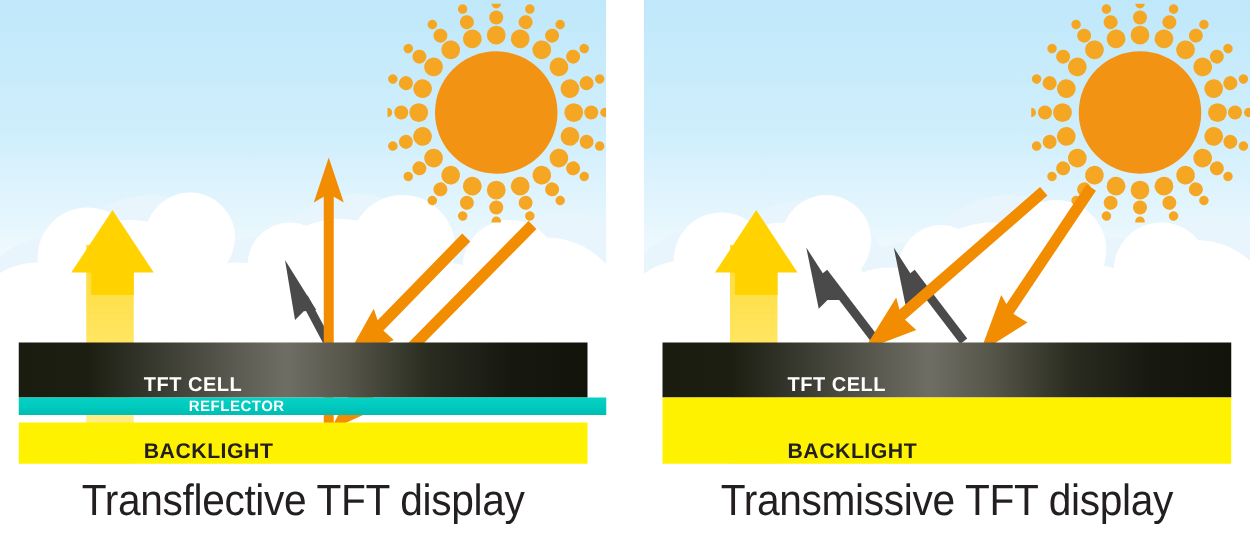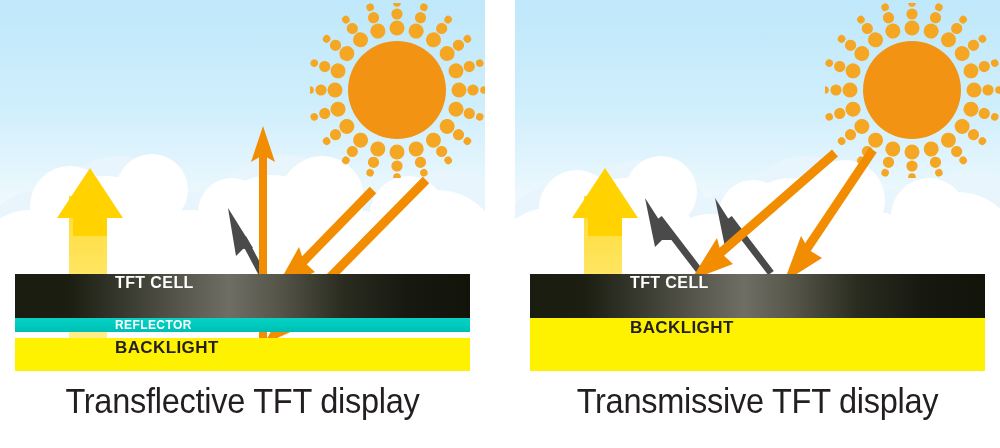--- a/index.html
+++ b/index.html
@@ -66,21 +66,21 @@
   .stack {
     position: absolute;
     left: 15px;
     width: 455px;
   }
   .layer {
     position: absolute;
     left: 0;
     width: 455px;
     display: flex;
-    align-items: flex-start;
+    align-items: flex-end;
   }
   .layer-label {
     font-weight: bold;
     letter-spacing: 0.4px;
     white-space: nowrap;
     padding-left: 100px;
   }
   .layer-tft {
     background: linear-gradient(to right,
       #1b1c10 0%,
@@ -308,21 +308,21 @@
       <div class="beam" style="top:196px; height:175px;"></div>
 
       <svg style="position:absolute; left:55px; top:166px; width:70px; height:70px;" viewBox="0 0 70 70">
         <path d="M 35,2 L 68,52 L 52,52 L 52,70 L 18,70 L 18,52 L 2,52 Z" fill="#ffd200"></path>
       </svg>
 
       <div class="stack">
         <div class="layer layer-tft" style="top:274px; height:44px;">
           <span class="layer-label">TFT CELL</span>
         </div>
-        <div class="layer layer-reflector" style="top:318px; height:14px;">
+        <div class="layer layer-reflector" style="top:318px; height:14px;padding-left:36px;">
           <span class="layer-label">REFLECTOR</span>
         </div>
         <div class="layer layer-backlight" style="top:338px; height:33px;">
           <span class="layer-label">BACKLIGHT</span>
         </div>
       </div>
     </div>
 
     <div class="caption">Transflective TFT display</div>
   </div>

